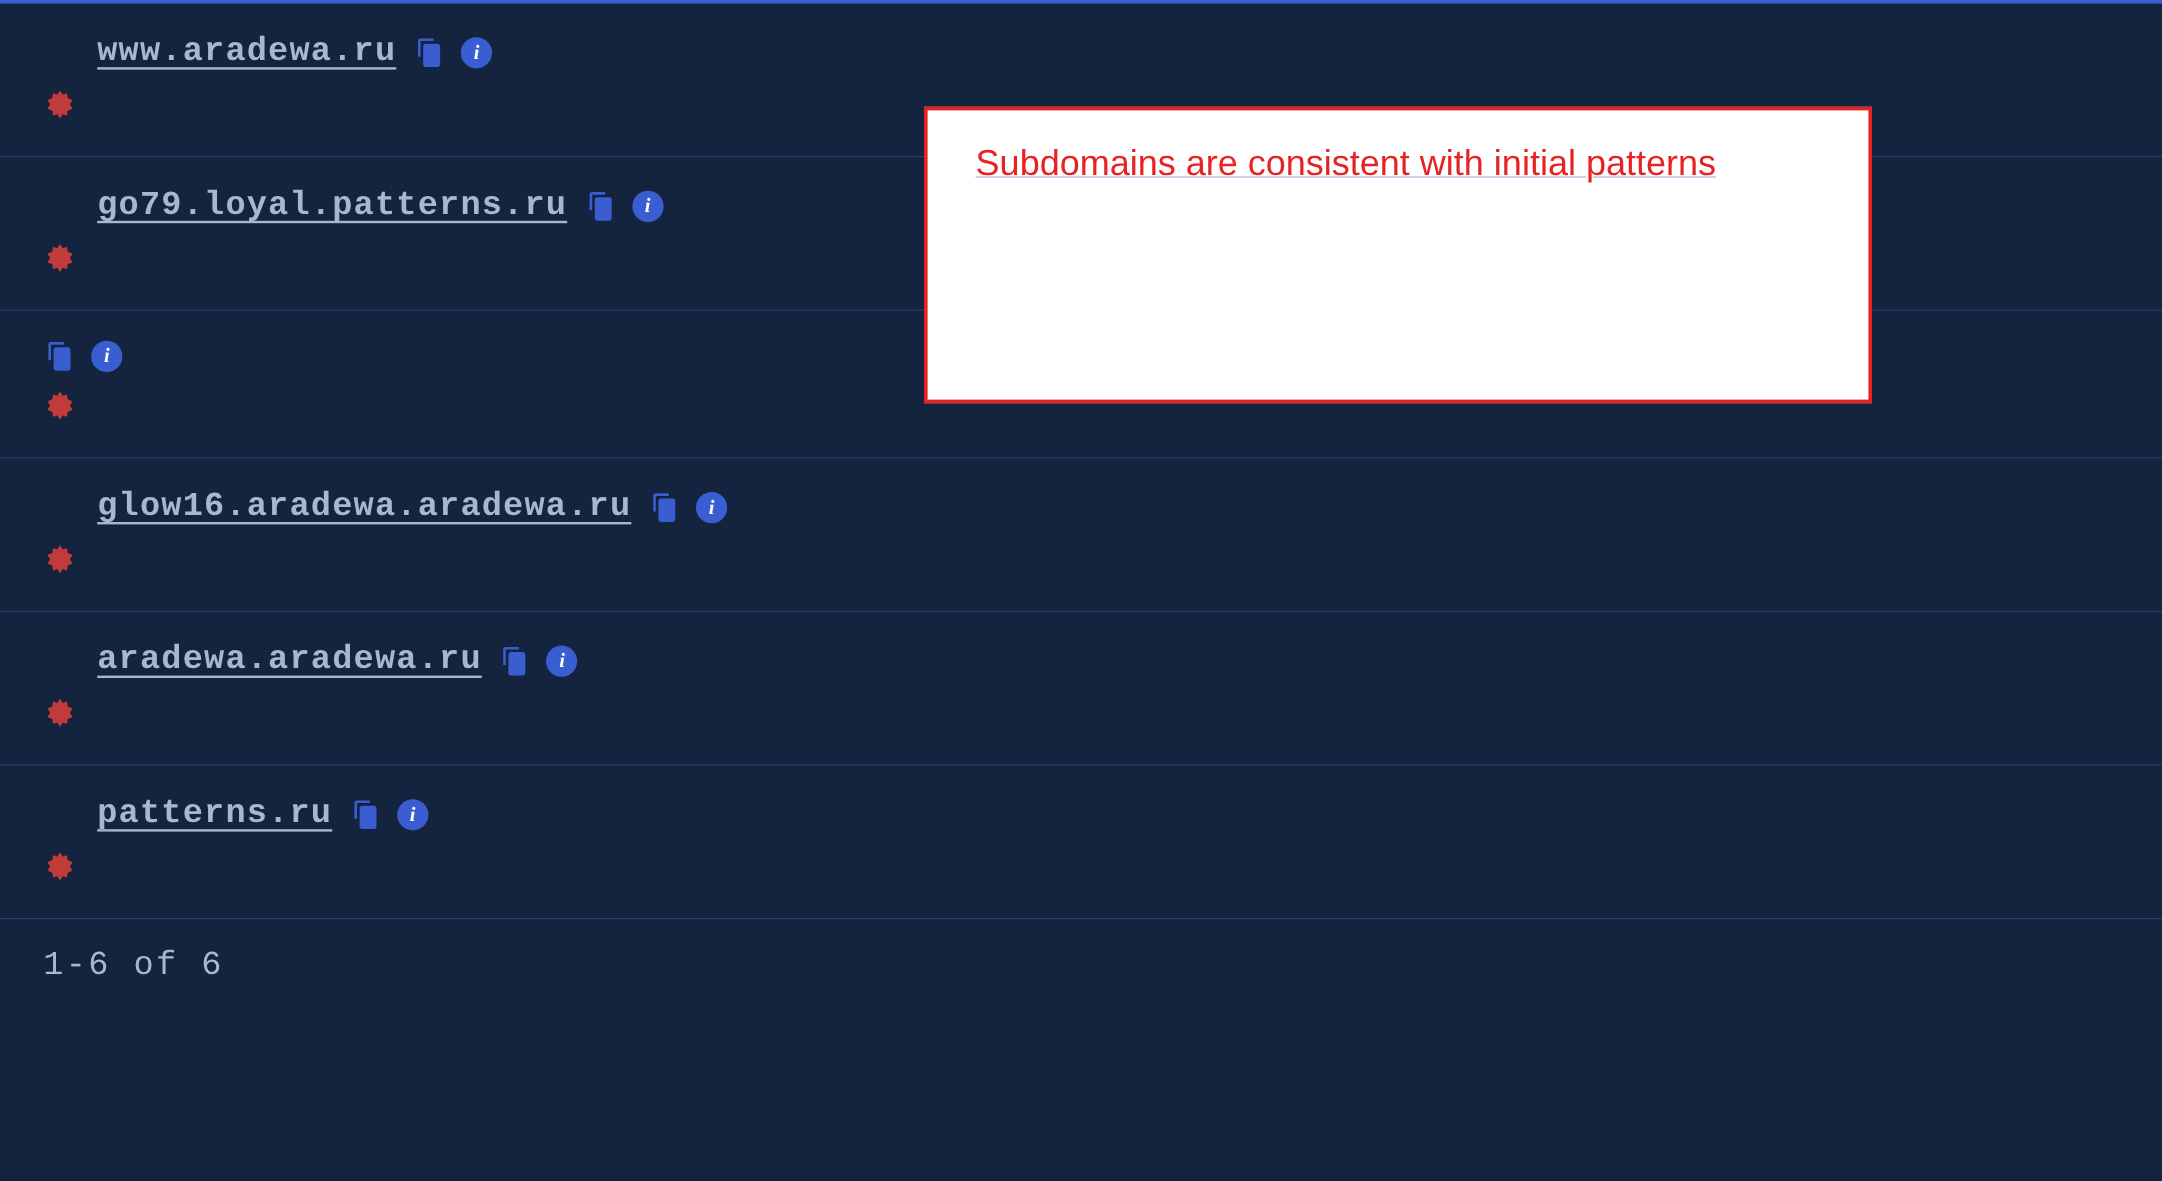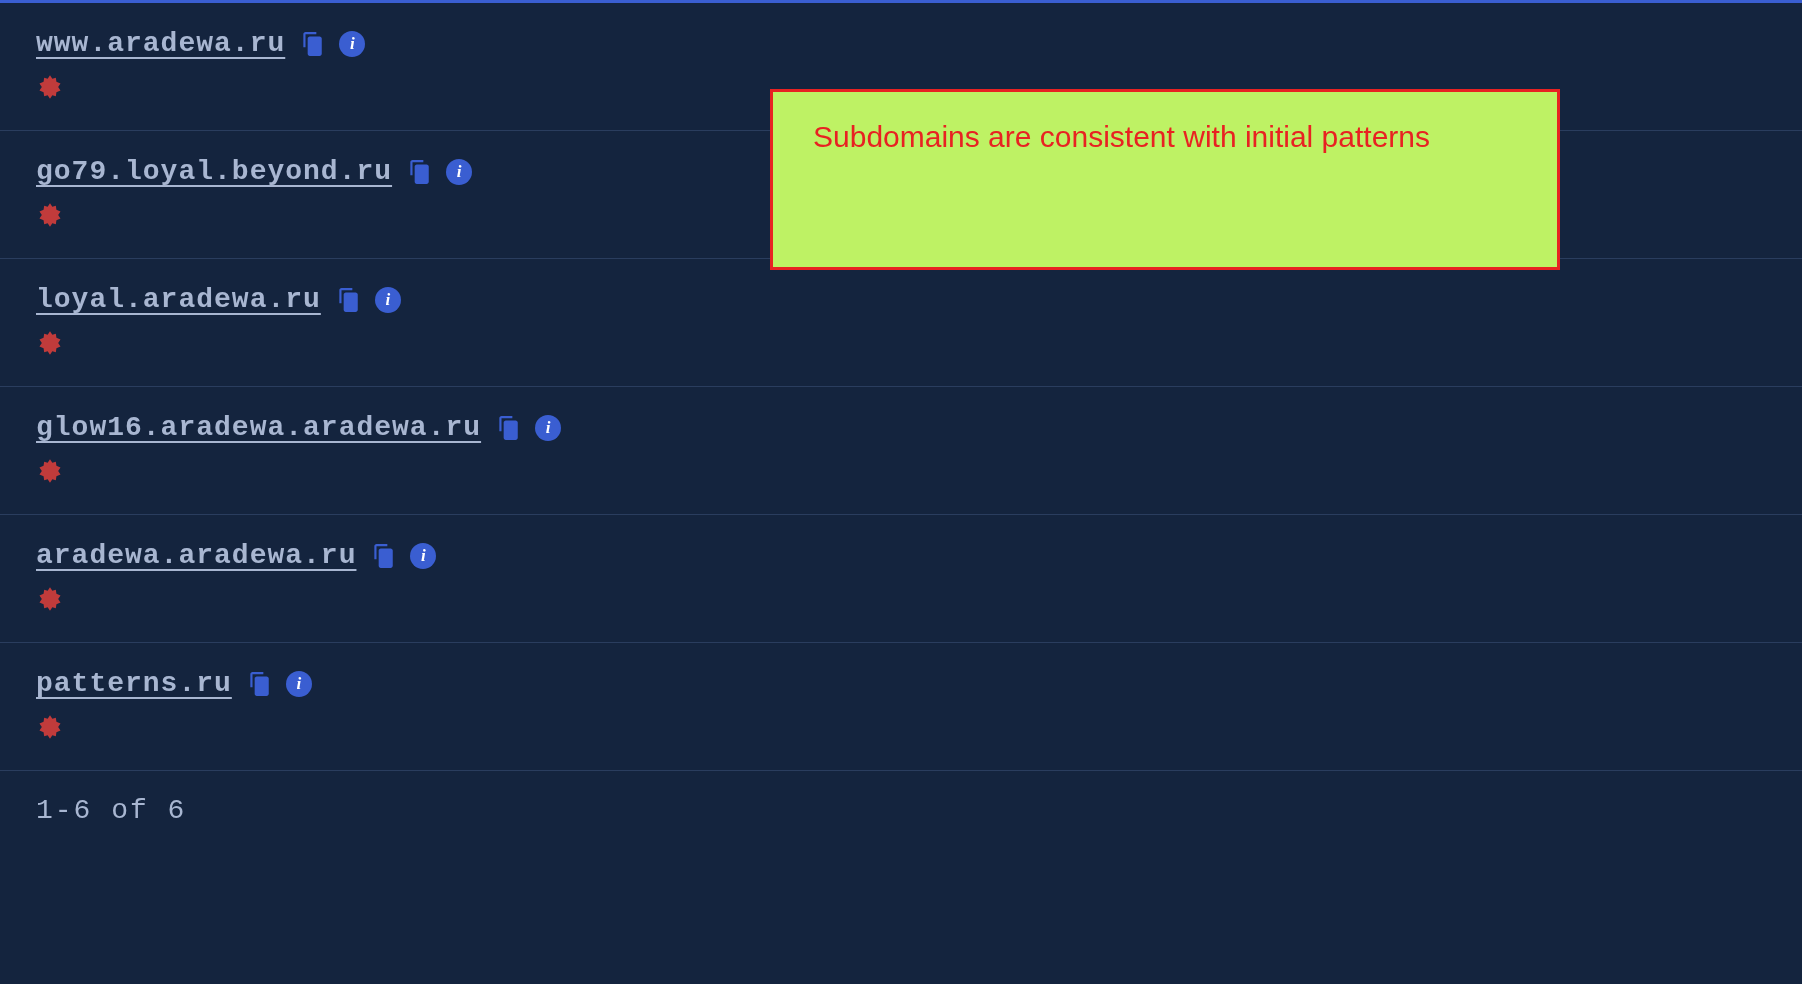--- a/index.html
+++ b/index.html
@@ -28,20 +28,21 @@
     gap: 14px;
   }
   .domain-link {
     font-size: 28px;
     font-weight: bold;
     color: #a8b6d1;
     text-decoration: underline;
     text-underline-offset: 6px;
     cursor: pointer;
     letter-spacing: 1px;
+    margin-left: 45px;
   }
   .copy-icon, .info-icon {
     display: inline-flex;
     align-items: center;
     justify-content: center;
     cursor: pointer;
   }
   .copy-icon svg { width: 26px; height: 26px; fill: #3a5ed1; }
   .info-icon {
     width: 26px; height: 26px;
@@ -63,24 +64,25 @@
     font-weight: normal;
     color: #a8b6d1;
     padding: 24px 36px;
     letter-spacing: 2px;
   }
   .annotation {
     position: absolute;
     top: 86px;
     left: 770px;
     width: 790px;
-    height: 181px;
-    background: #bef264;
+    height: 247px;
+    background: #ffffff;
     border: 3px solid #e82222;
     padding: 28px 40px;
+    text-decoration: underline;
   }
   .annotation-text {
     color: #e82222;
     font-family: Arial, Helvetica, sans-serif;
     font-size: 30px;
   }
 </style>
 </head>
 <body>
 
@@ -100,38 +102,37 @@
       </div>
       <span class="threat-icon">
         <svg viewBox="0 0 24 24">
             <path d="M12 2l2 3 3-1 .5 3.5L21 9l-2 3 2 3-3.5 1.5L17 20l-3-1-2 3-2-3-3 1-.5-3.5L3 15l2-3-2-3 3.5-1.5L7 4l3 1z"></path>
           </svg>
       </span>
     </div>
 
     <div class="row">
       <div class="line1">
-        <a class="domain-link">go79.loyal.beyond.ru</a>
-        <span class="copy-icon">
-          <svg viewBox="0 0 24 24">
-              <path d="M16 1H6C4.9 1 4 1.9 4 3v12h2V3h10V1zm3 4H10C8.9 5 8 5.9 8 7v14c0 1.1.9 2 2 2h9c1.1 0 2-.9 2-2V7c0-1.1-.9-2-2-2z"></path>
-            </svg>
-        </span>
-        <span class="info-icon">i</span>
-      </div>
-      <span class="threat-icon">
-        <svg viewBox="0 0 24 24">
-            <path d="M12 2l2 3 3-1 .5 3.5L21 9l-2 3 2 3-3.5 1.5L17 20l-3-1-2 3-2-3-3 1-.5-3.5L3 15l2-3-2-3 3.5-1.5L7 4l3 1z"></path>
-          </svg>
-      </span>
-    </div>
-
-    <div class="row">
-      <div class="line1">
-        <a class="domain-link">loyal.aradewa.ru</a>
+        <a class="domain-link">go79.loyal.patterns.ru</a>
+        <span class="copy-icon">
+          <svg viewBox="0 0 24 24">
+              <path d="M16 1H6C4.9 1 4 1.9 4 3v12h2V3h10V1zm3 4H10C8.9 5 8 5.9 8 7v14c0 1.1.9 2 2 2h9c1.1 0 2-.9 2-2V7c0-1.1-.9-2-2-2z"></path>
+            </svg>
+        </span>
+        <span class="info-icon">i</span>
+      </div>
+      <span class="threat-icon">
+        <svg viewBox="0 0 24 24">
+            <path d="M12 2l2 3 3-1 .5 3.5L21 9l-2 3 2 3-3.5 1.5L17 20l-3-1-2 3-2-3-3 1-.5-3.5L3 15l2-3-2-3 3.5-1.5L7 4l3 1z"></path>
+          </svg>
+      </span>
+    </div>
+
+    <div class="row">
+      <div class="line1">
         <span class="copy-icon">
           <svg viewBox="0 0 24 24">
               <path d="M16 1H6C4.9 1 4 1.9 4 3v12h2V3h10V1zm3 4H10C8.9 5 8 5.9 8 7v14c0 1.1.9 2 2 2h9c1.1 0 2-.9 2-2V7c0-1.1-.9-2-2-2z"></path>
             </svg>
         </span>
         <span class="info-icon">i</span>
       </div>
       <span class="threat-icon">
         <svg viewBox="0 0 24 24">
             <path d="M12 2l2 3 3-1 .5 3.5L21 9l-2 3 2 3-3.5 1.5L17 20l-3-1-2 3-2-3-3 1-.5-3.5L3 15l2-3-2-3 3.5-1.5L7 4l3 1z"></path>

